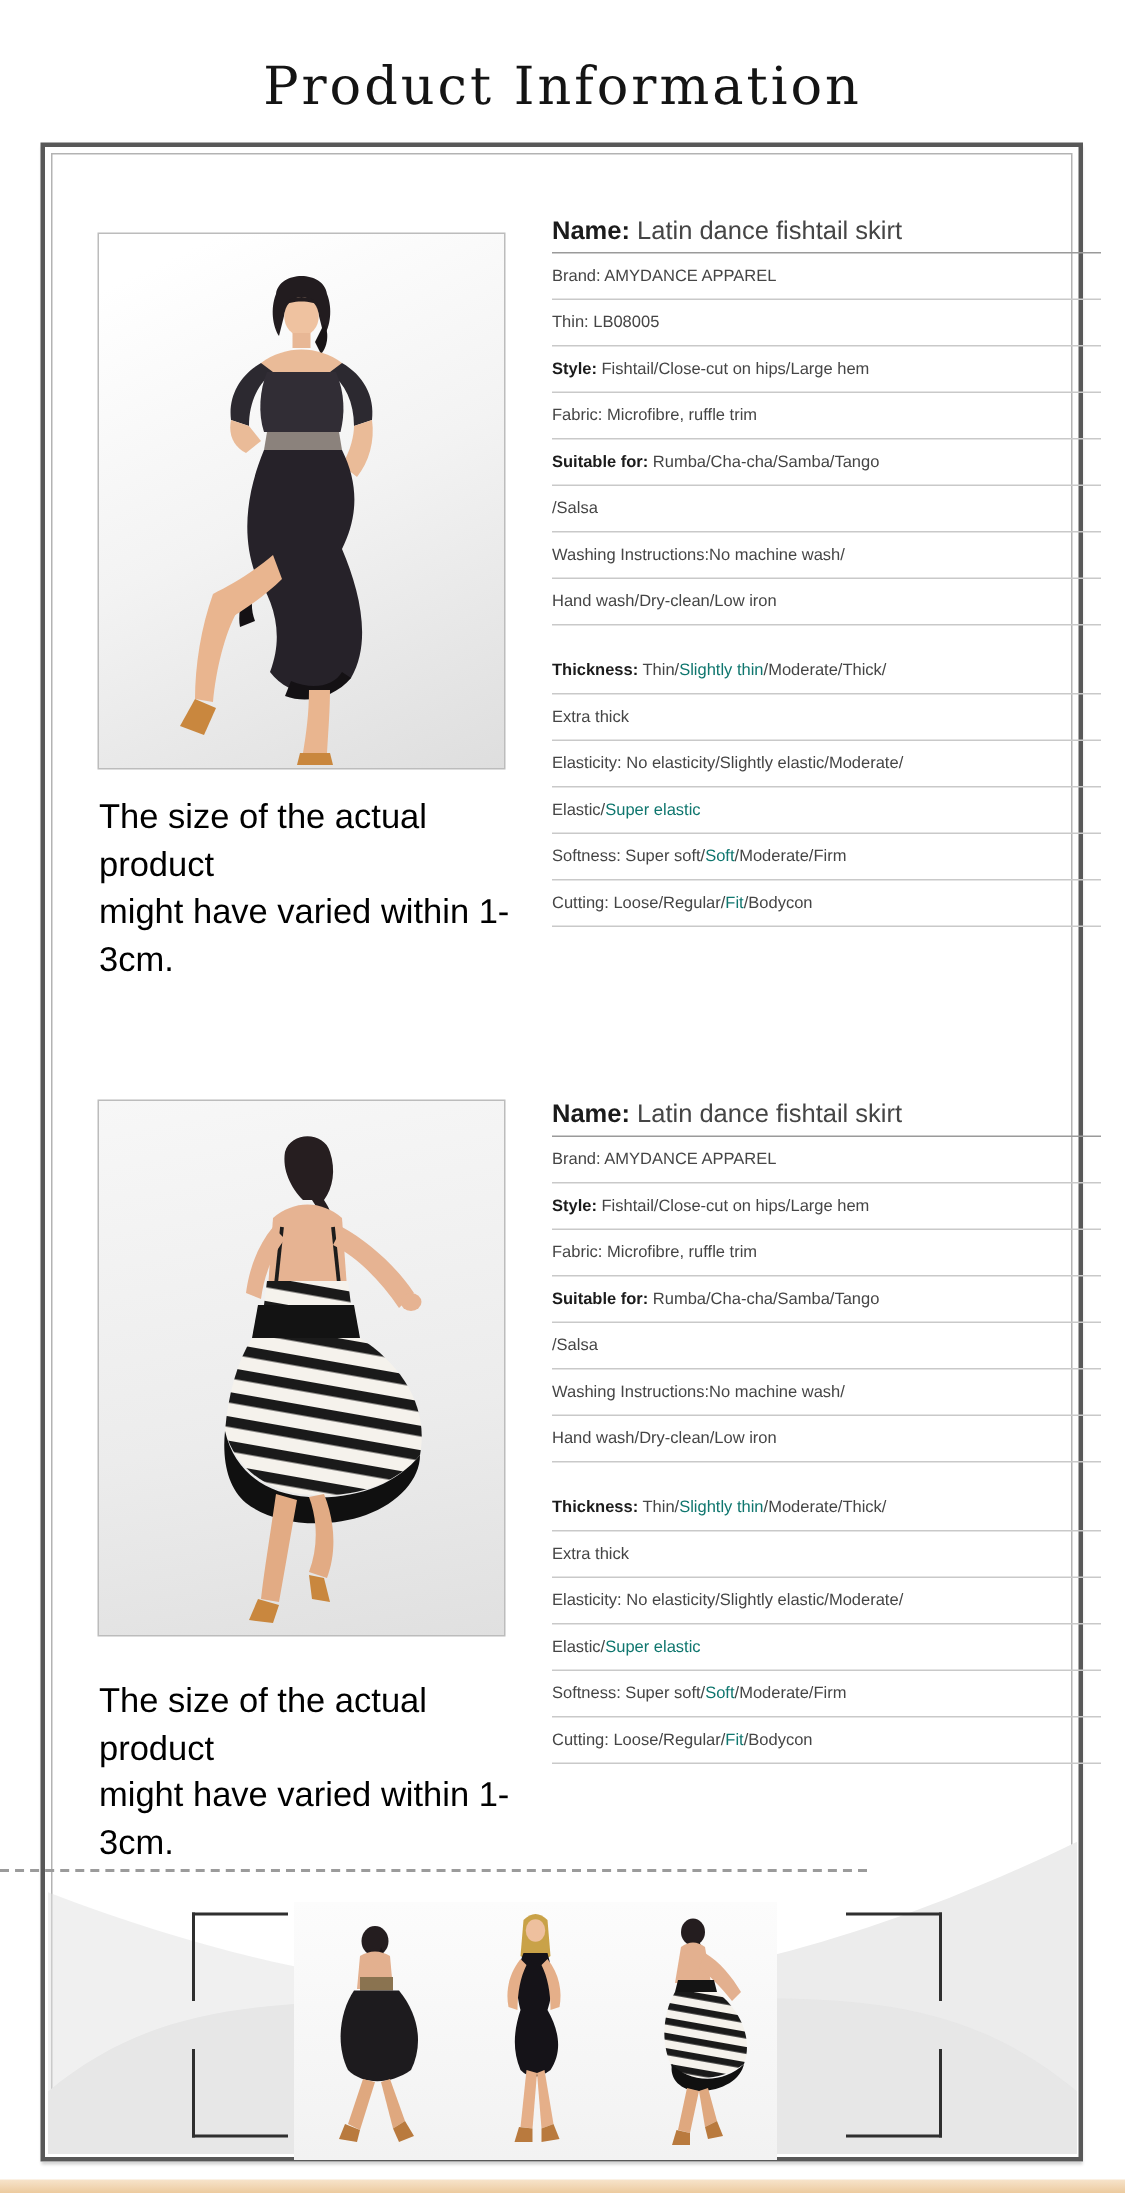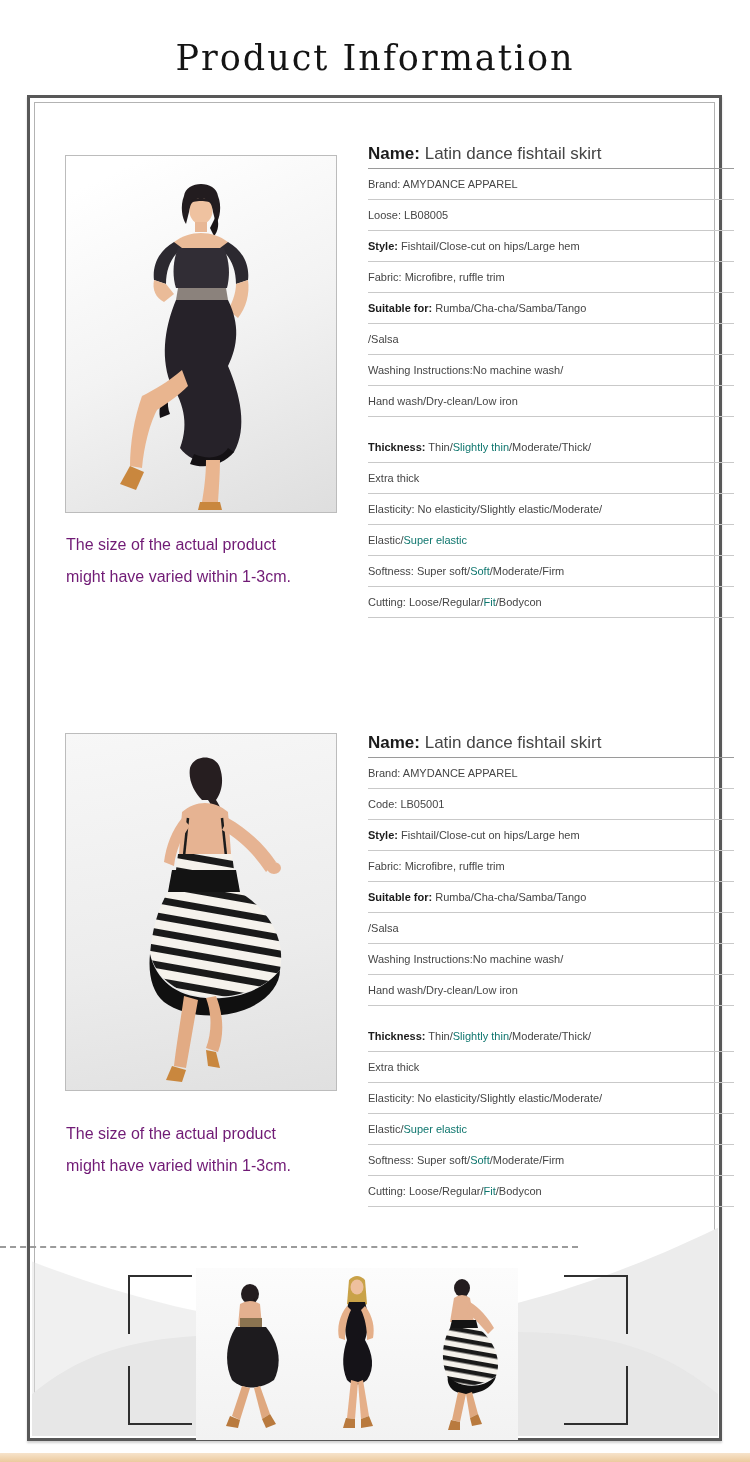--- a/index.html
+++ b/index.html
@@ -20,22 +20,22 @@
   
   .spec-table{position:absolute;left:345px;width:366px;z-index:3;margin-left:23px;}
   #table1{top:139px;} #table2{top:728px;}
   .spec-row{height:30px;line-height:30px;border-bottom:1px solid #c9c9c9;
             font-size:11px;color:#454545;white-space:nowrap;}
   .row-name{height:29px;line-height:29px;font-size:17px;border-bottom-color:#9a9a9a;}
   .row-spacer{height:15px;border-bottom:none;}
   .spec-row .b{font-weight:bold;color:#1b1b1b;}
   .spec-row .r{color:#0f766e;}
   
-  .note{position:absolute;left:66px;width:280px;font-size:16px;line-height:31.5px;
-        color:#701a75;z-index:3;}
+  .note{position:absolute;left:66px;width:280px;font-size:23px;line-height:31.5px;
+        color:#000000;z-index:3;}
   #note1{top:529px;} #note2{top:1118px;}
   
   .dashline{position:absolute;left:0;top:1246px;width:578px;height:0;
             border-top:2px dashed #9b9b9b;z-index:6;}
   
   .swoosh{position:absolute;left:32px;top:1200px;width:686px;height:236px;z-index:1;}
   .strip{position:absolute;left:196px;top:1268px;width:322px;height:172px;z-index:3;
          background:linear-gradient(#fcfcfc,#f2f2f2);display:flex;}
   .strip svg{display:block;width:107px;height:172px;}
   .bracket{position:absolute;top:1275px;width:62px;height:150px;z-index:4;}
@@ -86,21 +86,21 @@
       <path d="M76,240 C68,262 64,288 64,310 L76,312 C78,290 84,266 92,252 Z" fill="#e9b58f"></path>
       <path d="M64,310 L54,328 70,334 78,316 Z" fill="#c9873e"></path>
       <path d="M140,304 C140,320 138,334 136,346 L152,346 C153,330 154,316 154,304 Z" fill="#e9b58f"></path>
       <path d="M134,346 L154,346 L156,354 L132,354 Z" fill="#c9873e"></path>
     </svg>
   </div>
 
   <div class="spec-table" id="table1">
       <div class="spec-row row-name"><span class="b">Name:</span><span>  Latin dance fishtail skirt</span></div>
       <div class="spec-row"><span>Brand: AMYDANCE APPAREL</span></div>
-      <div class="spec-row"><span>Loose: LB08005</span></div>
+      <div class="spec-row"><span>Thin: LB08005</span></div>
       <div class="spec-row"><span class="b">Style:</span><span> Fishtail/Close-cut on hips/Large hem</span></div>
       <div class="spec-row"><span>Fabric: Microfibre, ruffle trim</span></div>
       <div class="spec-row"><span class="b">Suitable for:</span><span> Rumba/Cha-cha/Samba/Tango</span></div>
       <div class="spec-row"><span>/Salsa</span></div>
       <div class="spec-row"><span>Washing Instructions:No machine wash/</span></div>
       <div class="spec-row"><span>Hand wash/Dry-clean/Low iron</span></div>
       <div class="spec-row row-spacer"></div>
       <div class="spec-row"><span class="b">Thickness:</span><span> Thin/</span><span class="r">Slightly thin</span><span>/Moderate/Thick/</span></div>
       <div class="spec-row"><span>Extra thick</span></div>
       <div class="spec-row"><span>Elasticity: No elasticity/Slightly elastic/Moderate/</span></div>
@@ -136,21 +136,20 @@
       <path d="M118,262 C114,290 110,314 108,332 L120,334 C124,312 128,288 132,266 Z" fill="#e2ab84"></path>
       <path d="M106,332 L100,346 116,348 120,336 Z" fill="#c9873e"></path>
       <path d="M150,262 C158,282 158,302 152,318 L140,314 C146,298 146,280 140,264 Z" fill="#e2ab84"></path>
       <path d="M150,318 L154,334 142,332 140,316 Z" fill="#c9873e"></path>
     </svg>
   </div>
 
   <div class="spec-table" id="table2">
       <div class="spec-row row-name"><span class="b">Name:</span><span>  Latin dance fishtail skirt</span></div>
       <div class="spec-row"><span>Brand: AMYDANCE APPAREL</span></div>
-      <div class="spec-row"><span>Code: LB05001</span></div>
       <div class="spec-row"><span class="b">Style:</span><span> Fishtail/Close-cut on hips/Large hem</span></div>
       <div class="spec-row"><span>Fabric: Microfibre, ruffle trim</span></div>
       <div class="spec-row"><span class="b">Suitable for:</span><span> Rumba/Cha-cha/Samba/Tango</span></div>
       <div class="spec-row"><span>/Salsa</span></div>
       <div class="spec-row"><span>Washing Instructions:No machine wash/</span></div>
       <div class="spec-row"><span>Hand wash/Dry-clean/Low iron</span></div>
       <div class="spec-row row-spacer"></div>
       <div class="spec-row"><span class="b">Thickness:</span><span> Thin/</span><span class="r">Slightly thin</span><span>/Moderate/Thick/</span></div>
       <div class="spec-row"><span>Extra thick</span></div>
       <div class="spec-row"><span>Elasticity: No elasticity/Slightly elastic/Moderate/</span></div>

